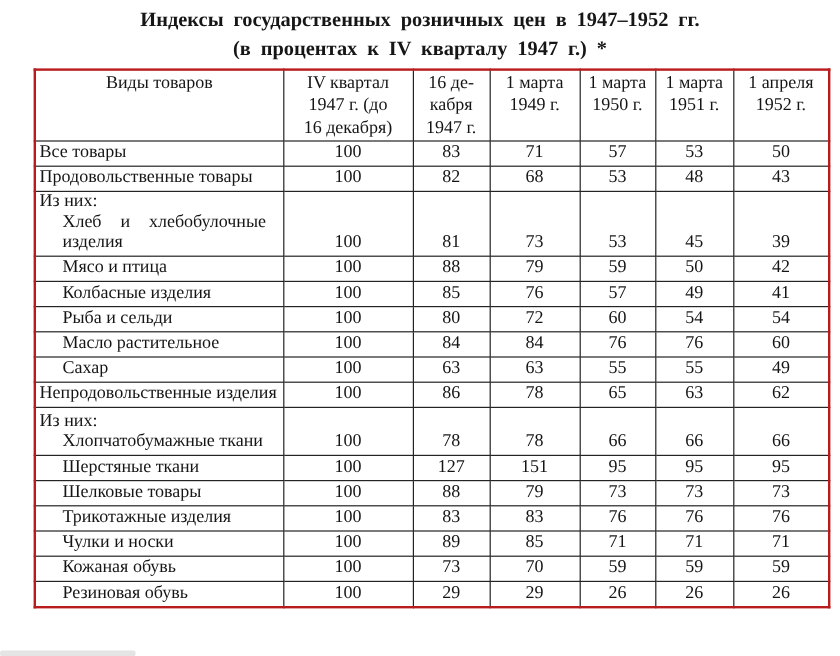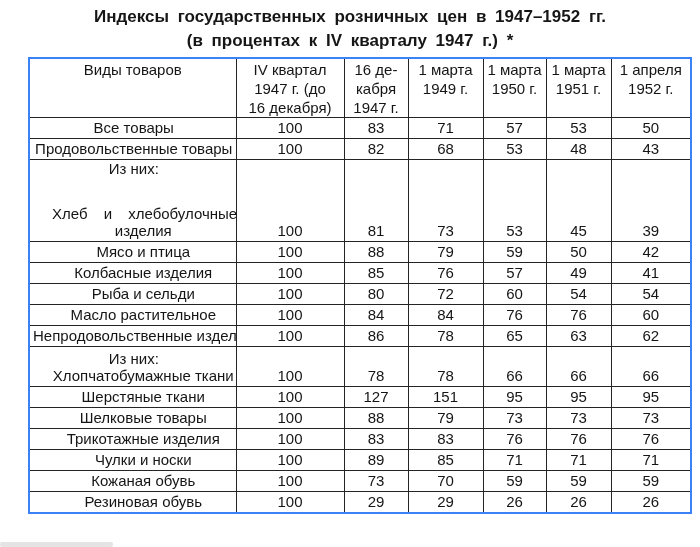--- a/index.html
+++ b/index.html
@@ -6,21 +6,21 @@
     margin: 0;
     padding: 0;
     background: #ffffff;
   }
   .page {
     position: relative;
     width: 700px;
     height: 547px;
     background: #ffffff;
     overflow: hidden;
-    font-family: Liberation Sans, sans-serif;
+    font-family: Liberation Serif, serif;
     color: #141414;
   }
   .title {
     position: absolute;
     top: 5px;
     left: 0;
     width: 700px;
     text-align: center;
     font-weight: bold;
     font-size: 17px;
@@ -28,21 +28,21 @@
     word-spacing: 4px;
     color: #161616;
   }
   table.price-table {
     position: absolute;
     left: 28px;
     top: 57px;
     width: 663px;
     border-collapse: collapse;
     table-layout: fixed;
-    border: 2px solid #3b82f6;
+    border: 2px solid #b91c1c;
     font-size: 15px;
     color: #151515;
   }
   table.price-table th,
   table.price-table td {
     border: 1px solid #242424;
     overflow: hidden;
   }
   table.price-table th {
     font-weight: normal;
@@ -56,24 +56,23 @@
   tr.double { height: 40px; }
   tr.triple { height: 53px; }
   td.label {
     text-align: left;
     vertical-align: bottom;
     padding: 0 1px 2px 3px;
   }
   td.label .lbl-line {
     line-height: 17px;
     white-space: nowrap;
-    text-align: center;
   }
   td.label .lbl-line.ind { padding-left: 19px; }
-  td.label .lbl-line.just { word-spacing: 12px; margin-top: 28px; }
+  td.label .lbl-line.just { word-spacing: 12px; }
   td.num {
     text-align: center;
     vertical-align: bottom;
     line-height: 17px;
     padding: 0 0 2px 0;
   }
   .bottom-fragment {
     position: absolute;
     left: 0;
     top: 542px;
@@ -188,20 +187,31 @@
           </td>
           <td class="num">100</td>
           <td class="num">84</td>
           <td class="num">84</td>
           <td class="num">76</td>
           <td class="num">76</td>
           <td class="num">60</td>
         </tr>
         <tr class="single">
           <td class="label">
+            <div class="lbl-line ind">Сахар</div>
+          </td>
+          <td class="num">100</td>
+          <td class="num">63</td>
+          <td class="num">63</td>
+          <td class="num">55</td>
+          <td class="num">55</td>
+          <td class="num">49</td>
+        </tr>
+        <tr class="single">
+          <td class="label">
             <div class="lbl-line">Непродовольственные изделия</div>
           </td>
           <td class="num">100</td>
           <td class="num">86</td>
           <td class="num">78</td>
           <td class="num">65</td>
           <td class="num">63</td>
           <td class="num">62</td>
         </tr>
         <tr class="double">

